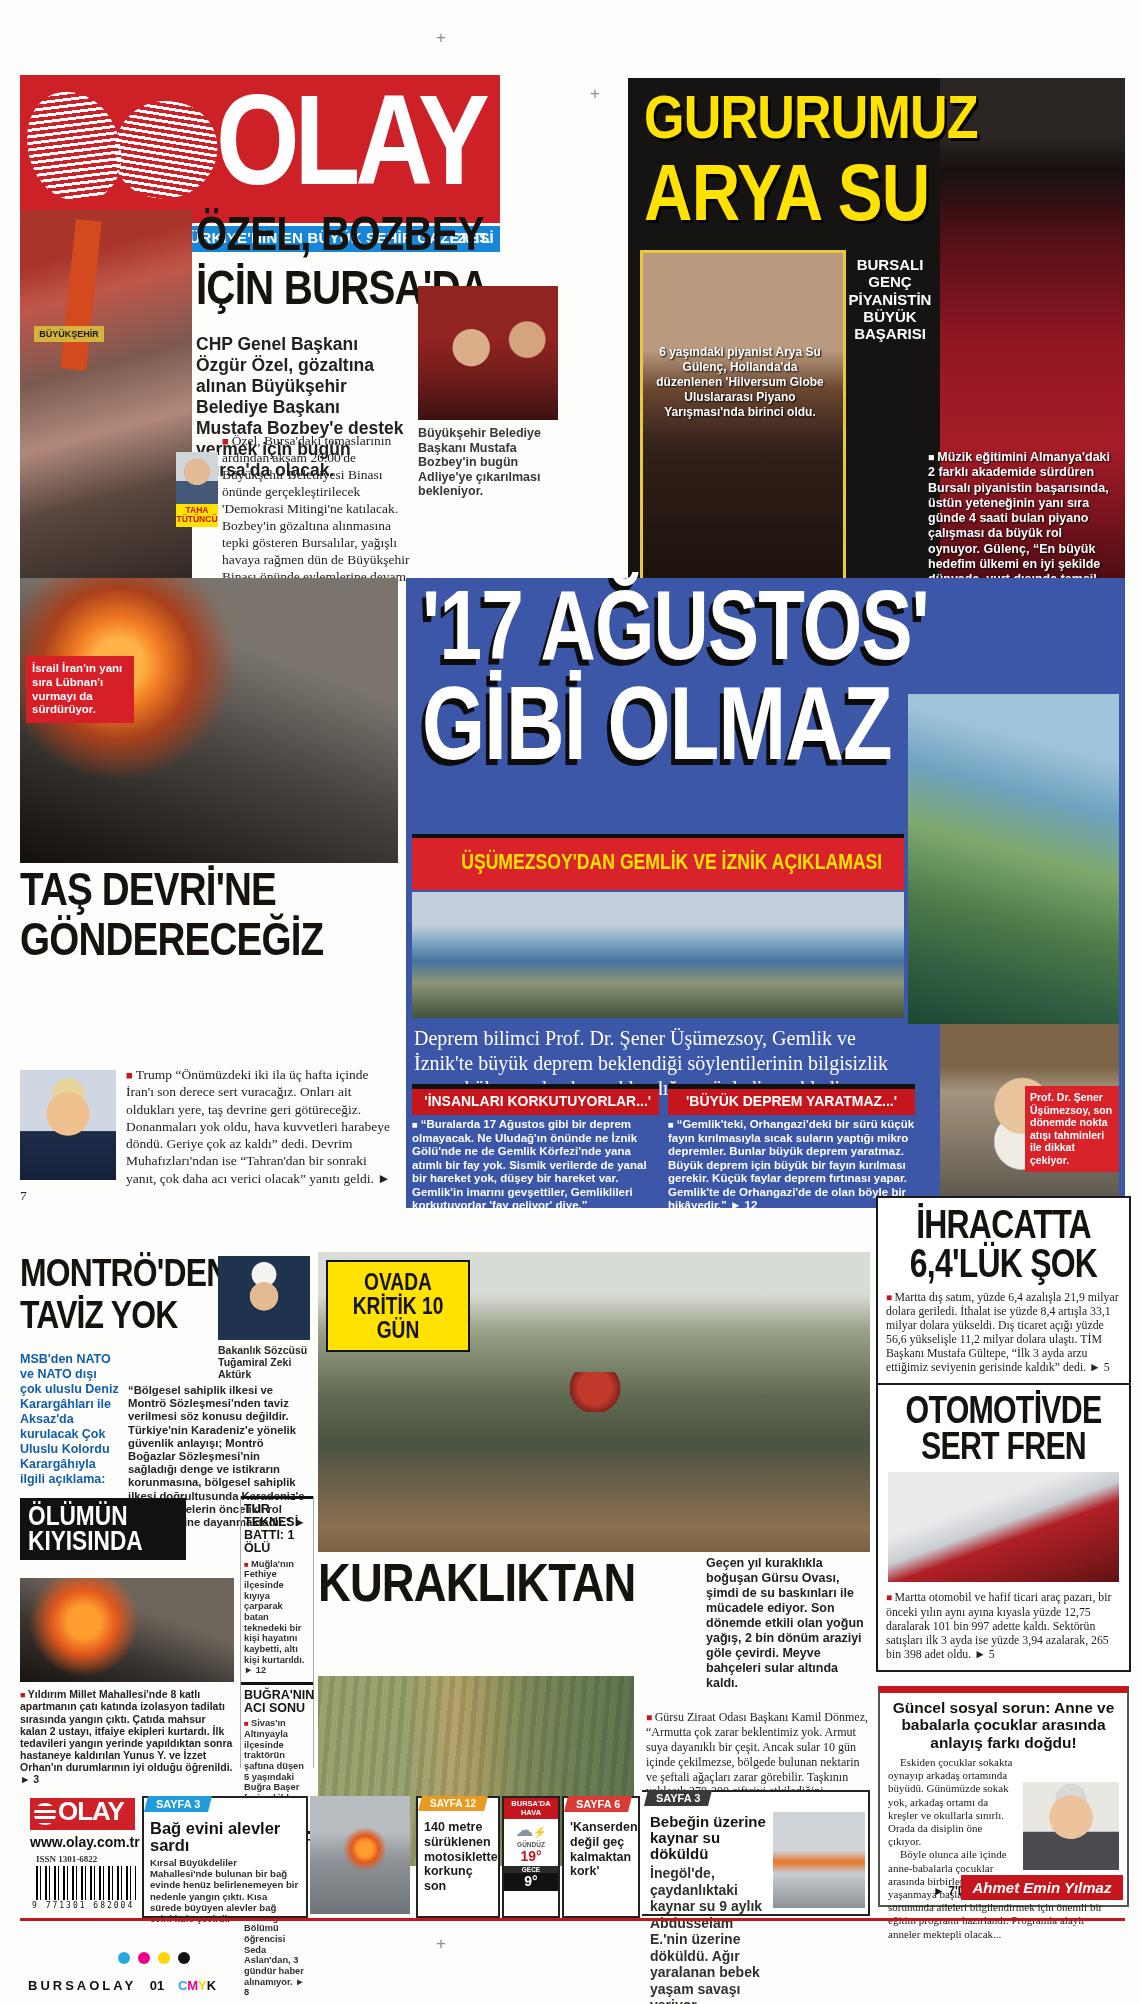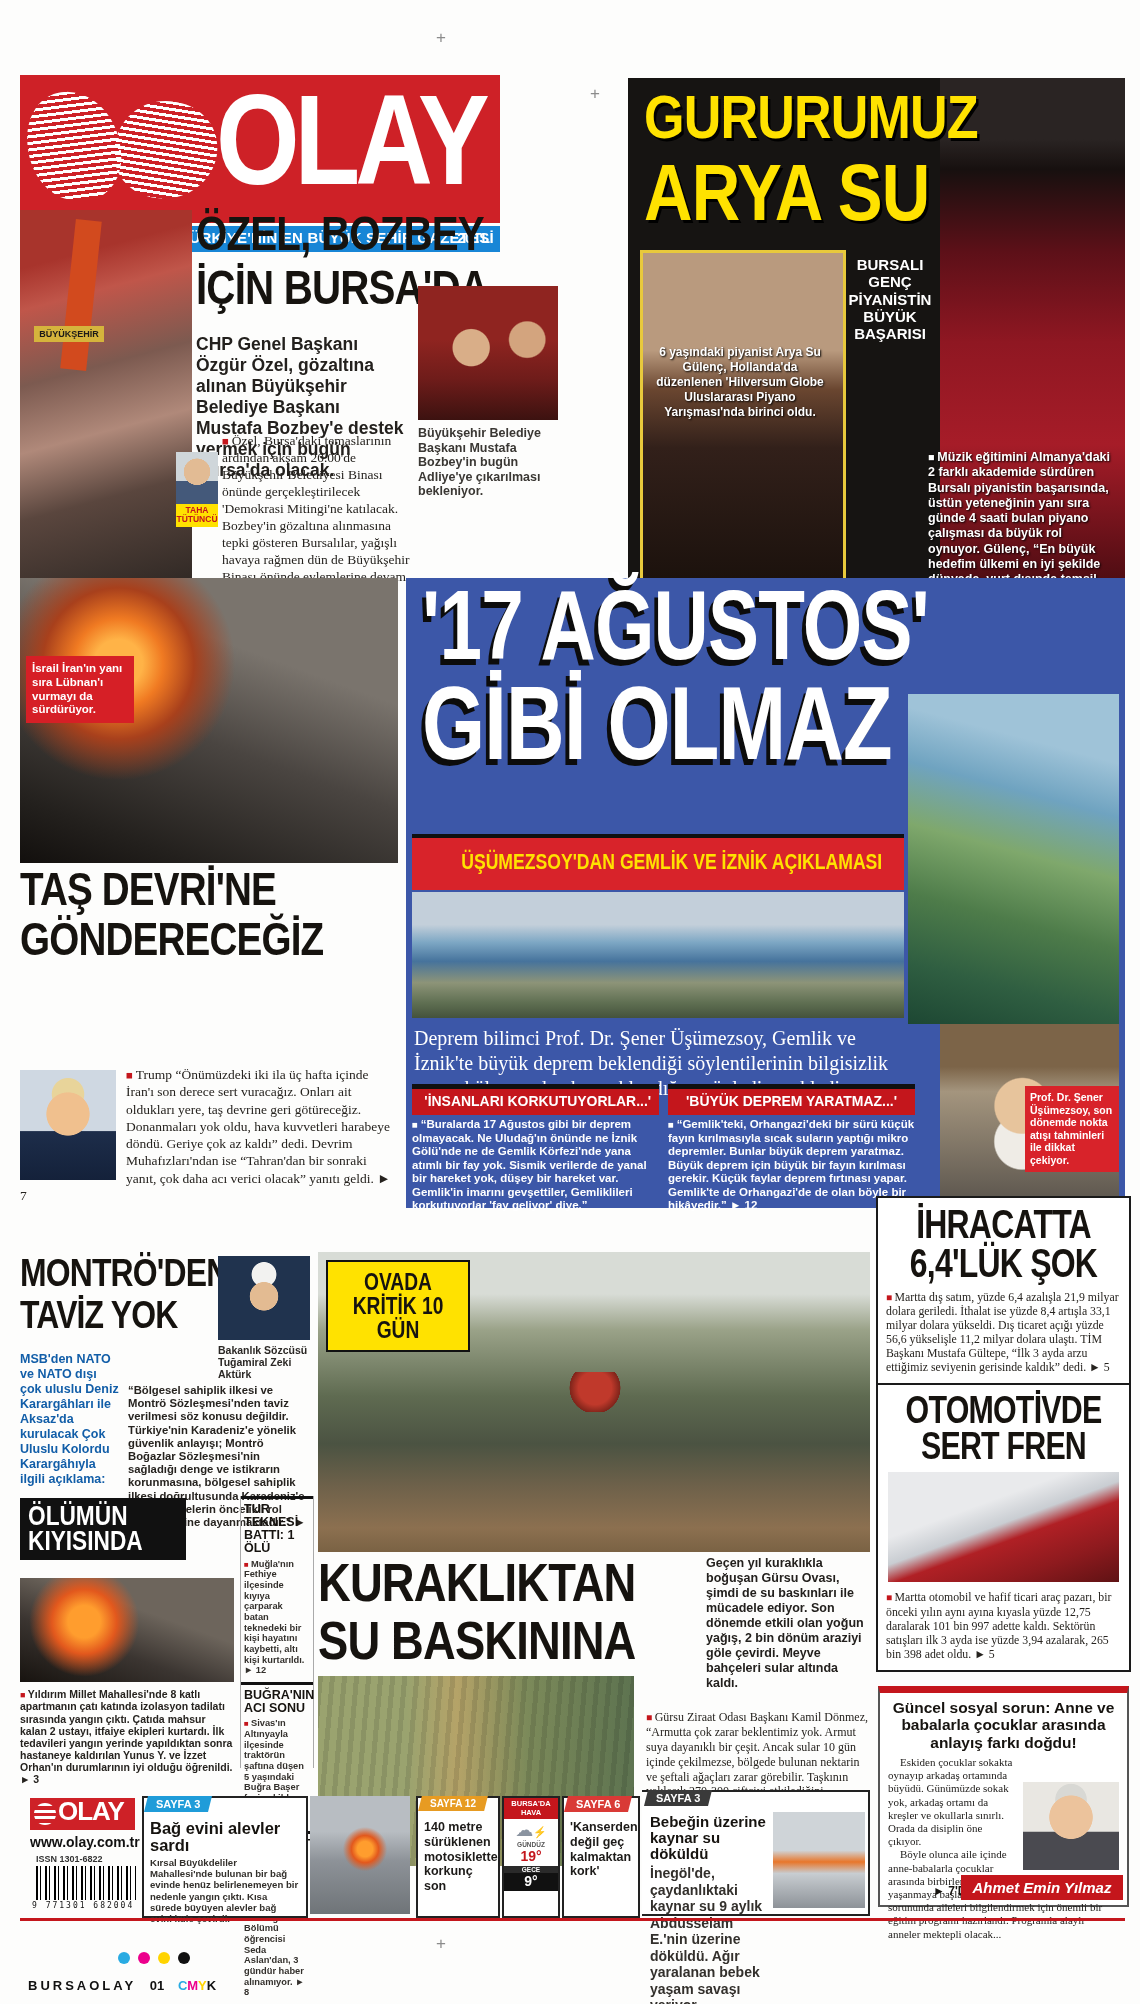--- a/index.html
+++ b/index.html
@@ -115,21 +115,20 @@
 
   <div class="photo" style="left:318px;top:1252px;width:552px;height:300px;background:linear-gradient(180deg,#d8dcd6 0 14%,#9aa288 26%,#5f6b51 48%,#4b5342 64%,#6e614a 78%,#8c7050 92%,#7a6244 100%);">
     <div class="abs" style="left:250px;top:120px;width:54px;height:40px;background:radial-gradient(circle at 50% 40%,#c0392b 0 46%,#7e241a 70%,rgba(0,0,0,0) 71%);"></div>
     <div class="abs" style="left:8px;top:8px;width:132px;background:#ffe200;border:2px solid #111;padding:8px 4px;">
       <div class="hl" style="font-size:24px;text-align:center;line-height:1;letter-spacing:0;">
           <span class="condc" style="white-space:normal;">OVADA KRİTİK 10 GÜN</span>
         </div>
     </div>
   </div>
   <div class="abs hl" style="left:318px;top:1558px;font-size:54px;"><span class="cond">KURAKLIKTAN</span></div>
-  <div class="abs hl" style="left:318px;top:1616px;font-size:54px;"><span class="cond">SU BASKININA</span></div>
   <div class="abs lead" style="left:706px;top:1556px;width:164px;font-size:12.5px;">Geçen yıl kuraklıkla boğuşan Gürsu Ovası, şimdi de su baskınları ile mücadele ediyor. Son dönemde etkili olan yoğun yağış, 2 bin dönüm araziyi göle çevirdi. Meyve bahçeleri sular altında kaldı.</div>
   <div class="photo" style="left:318px;top:1676px;width:316px;height:190px;background:repeating-linear-gradient(95deg,rgba(0,0,0,.10) 0 5px,rgba(0,0,0,0) 5px 12px),linear-gradient(90deg,#9aa36f 0 28%,#b5a368 44%,#7c8a5a 66%,#5d7350 100%);"></div>
   <div class="abs serif bul" style="left:646px;top:1710px;width:226px;font-size:12px;line-height:1.24;color:#26231f;">Gürsu Ziraat Odası Başkanı Kamil Dönmez, “Armutta çok zarar beklentimiz yok. Armut suya dayanıklı bir çeşit. Ancak sular 10 gün içinde çekilmezse, bölgede bulunan nektarin ve şeftali ağaçları zarar görebilir. Taşkının yaklaşık 270-300 çiftçiyi etkilediğini düşünüyoruz” dedi. ► 5</div>
 
   <div class="abs" style="left:876px;top:1196px;width:251px;height:472px;border:2px solid #1a1a1a;background:#fff;">
     <div class="hl" style="margin-top:8px;font-size:40px;text-align:center;">
         <span class="condc">İHRACATTA</span>
       </div>
     <div class="hl" style="margin-top:2px;font-size:40px;text-align:center;">
         <span class="condc">6,4'LÜK ŞOK</span>
@@ -184,21 +183,21 @@
     <div class="photo" style="right:3px;top:20px;width:92px;height:96px;background:linear-gradient(180deg,#cfd4d8 0 40%,#e8762a 52%,#c8cdd1 64%,#8d9298 100%);"></div>
     <div class="hl" style="margin:22px 100px 0 8px;font-size:15px;letter-spacing:0;line-height:1.05;">Bebeğin üzerine kaynar su döküldü</div>
     <div style="margin:4px 100px 0 8px;font-size:14px;font-weight:700;line-height:1.18;color:#33302c;">İnegöl'de, çaydanlıktaki kaynar su 9 aylık Abdusselam E.'nin üzerine döküldü. Ağır yaralanan bebek yaşam savaşı veriyor.</div>
   </div>
 
   <div class="abs" style="left:30px;top:1798px;width:105px;height:32px;background:#ce2127;">
     <div class="abs stripebox" style="left:4px;top:5px;width:22px;height:22px;border-radius:50%;"></div>
     <div class="abs hl whitetx" style="left:28px;top:2px;font-size:26px;letter-spacing:-1px;">OLAY</div>
   </div>
   <div class="abs" style="left:30px;top:1834px;font-size:14px;font-weight:900;color:#111;">www.olay.com.tr</div>
-  <div class="abs" style="left:36px;top:1854px;font-size:9px;font-weight:700;color:#333;">ISSN 1301-6822</div>
+  <div class="abs" style="left:36px;top:1854px;font-size:9px;font-weight:700;color:#333;font-family:Liberation Serif, serif;">ISSN 1301-6822</div>
   <div class="abs" style="left:36px;top:1866px;width:100px;height:34px;background:repeating-linear-gradient(90deg,#000 0 2px,#fff 2px 4px,#000 4px 5px,#fff 5px 9px);"></div>
   <div class="abs" style="left:32px;top:1901px;font-size:8px;letter-spacing:2px;color:#111;font-family:'DejaVu Sans Mono',monospace;">9 771301 682004</div>
 
   <div class="abs" style="left:142px;top:1796px;width:162px;height:118px;border:2px solid #222;background:#fff;">
     <div class="tab" style="background:#1f9cd9;position:absolute;left:2px;top:-2px;"><span>SAYFA 3</span></div>
     <div class="hl" style="margin:22px 6px 0 6px;font-size:16.5px;letter-spacing:0;line-height:1;">Bağ evini alevler sardı</div>
     <div style="margin:4px 6px 0 6px;font-size:9.6px;font-weight:700;line-height:1.17;color:#33302c;">Kırsal Büyükdeliler Mahallesi'nde bulunan bir bağ evinde henüz belirlenemeyen bir nedenle yangın çıktı. Kısa sürede büyüyen alevler bağ evini küle çevirdi.</div>
   </div>
   <div class="photo" style="left:310px;top:1796px;width:100px;height:118px;background:radial-gradient(circle at 55% 45%,#ff9d2e 0 9%,#e2581d 16%,rgba(0,0,0,0) 26%),linear-gradient(180deg,#b8bdc2 0 30%,#8d9298 55%,#6f7478 100%);"></div>
 

